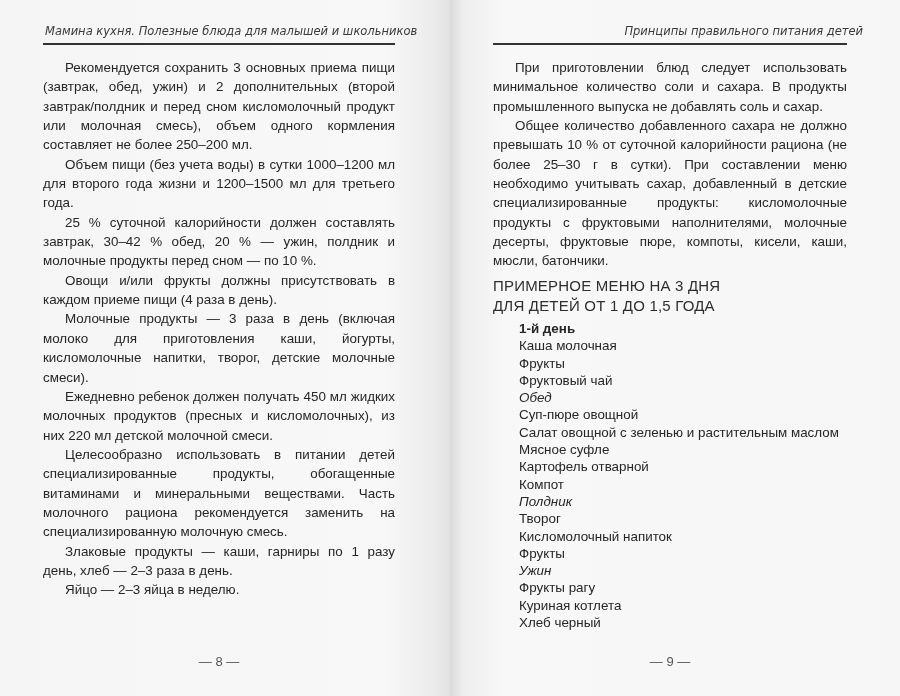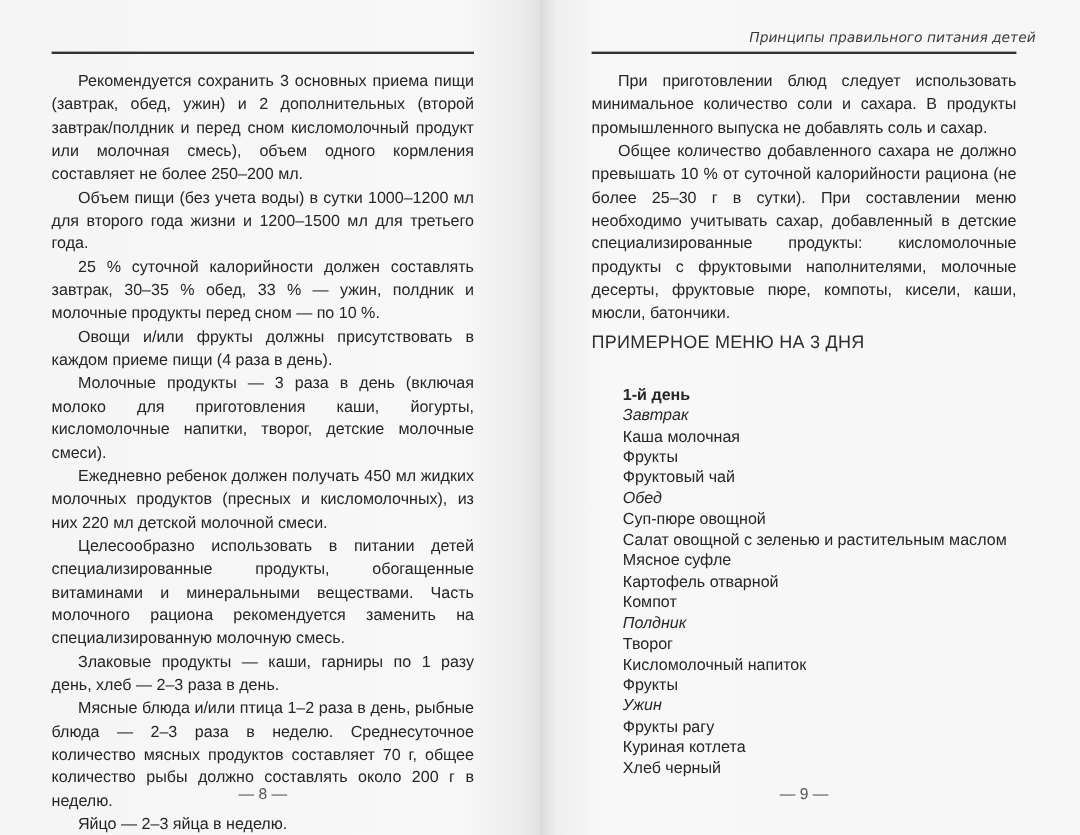--- a/index.html
+++ b/index.html
@@ -63,52 +63,52 @@
   }
   .left .page-num { left: 43px; width: 352px; }
   .right .page-num { left: 43px; width: 354px; }
 </style>
 </head>
 <body>
 
 <div class="spread">
 
   <div class="page left">
+    <div class="running-head">Мамина кухня. Полезные блюда для малышей и школьников</div>
     <div class="head-rule"></div>
     <div class="body-text">
       <p>Рекомендуется сохранить 3 основных приема пищи (завтрак, обед, ужин) и 2 дополнительных (второй завтрак/полдник и перед сном кисломолочный продукт или молочная смесь), объем одного кормления составляет не более 250–200 мл.</p>
       <p>Объем пищи (без учета воды) в сутки 1000–1200 мл для второго года жизни и 1200–1500 мл для третьего года.</p>
-      <p>25 % суточной калорийности должен составлять завтрак, 30–35 % обед, 33 % — ужин, полдник и молочные продукты перед сном — по 10 %.</p>
+      <p>25 % суточной калорийности должен составлять завтрак, 30–42 % обед, 20 % — ужин, полдник и молочные продукты перед сном — по 10 %.</p>
       <p>Овощи и/или фрукты должны присутствовать в каждом приеме пищи (4 раза в день).</p>
       <p>Молочные продукты — 3 раза в день (включая молоко для приготовления каши, йогурты, кисломолочные напитки, творог, детские молочные смеси).</p>
       <p>Ежедневно ребенок должен получать 450 мл жидких молочных продуктов (пресных и кисломолочных), из них 220 мл детской молочной смеси.</p>
       <p>Целесообразно использовать в питании детей специализированные продукты, обогащенные витаминами и минеральными веществами. Часть молочного рациона рекомендуется заменить на специализированную молочную смесь.</p>
       <p>Злаковые продукты — каши, гарниры по 1 разу день, хлеб — 2–3 раза в день.</p>
-      <p>Мясные блюда и/или птица 1–2 раза в день, рыбные блюда — 2–3 раза в неделю. Среднесуточное количество мясных продуктов составляет 70 г, общее количество рыбы должно составлять около 200 г в неделю.</p>
       <p>Яйцо — 2–3 яйца в неделю.</p>
 
     </div>
     <div class="page-num">— 8 —</div>
   </div>
 
   <div class="page right">
     <div class="running-head">Принципы правильного питания детей</div>
     <div class="head-rule"></div>
     <div class="body-text">
       <p>При приготовлении блюд следует использовать минимальное количество соли и сахара. В продукты промышленного выпуска не добавлять соль и сахар.</p>
       <p>Общее количество добавленного сахара не должно превышать 10 % от суточной калорийности рациона (не более 25–30 г в сутки). При составлении меню необходимо учитывать сахар, добавленный в детские специализированные продукты: кисломолочные продукты с фруктовыми наполнителями, молочные десерты, фруктовые пюре, компоты, кисели, каши, мюсли, батончики.</p>
     </div>
 
     <div class="menu-title">
       <div>ПРИМЕРНОЕ МЕНЮ НА 3 ДНЯ</div>
+      <div>ДЛЯ ДЕТЕЙ ОТ 1 ДО 1,5 ГОДА</div>
     </div>
 
     <div class="menu-list">
       <div class="day">1-й день</div>
-      <div class="meal">Завтрак</div>
       <div>Каша молочная</div>
       <div>Фрукты</div>
       <div>Фруктовый чай</div>
       <div class="meal">Обед</div>
       <div>Суп-пюре овощной</div>
       <div>Салат овощной с зеленью и растительным маслом</div>
       <div>Мясное суфле</div>
       <div>Картофель отварной</div>
       <div>Компот</div>
       <div class="meal">Полдник</div>

